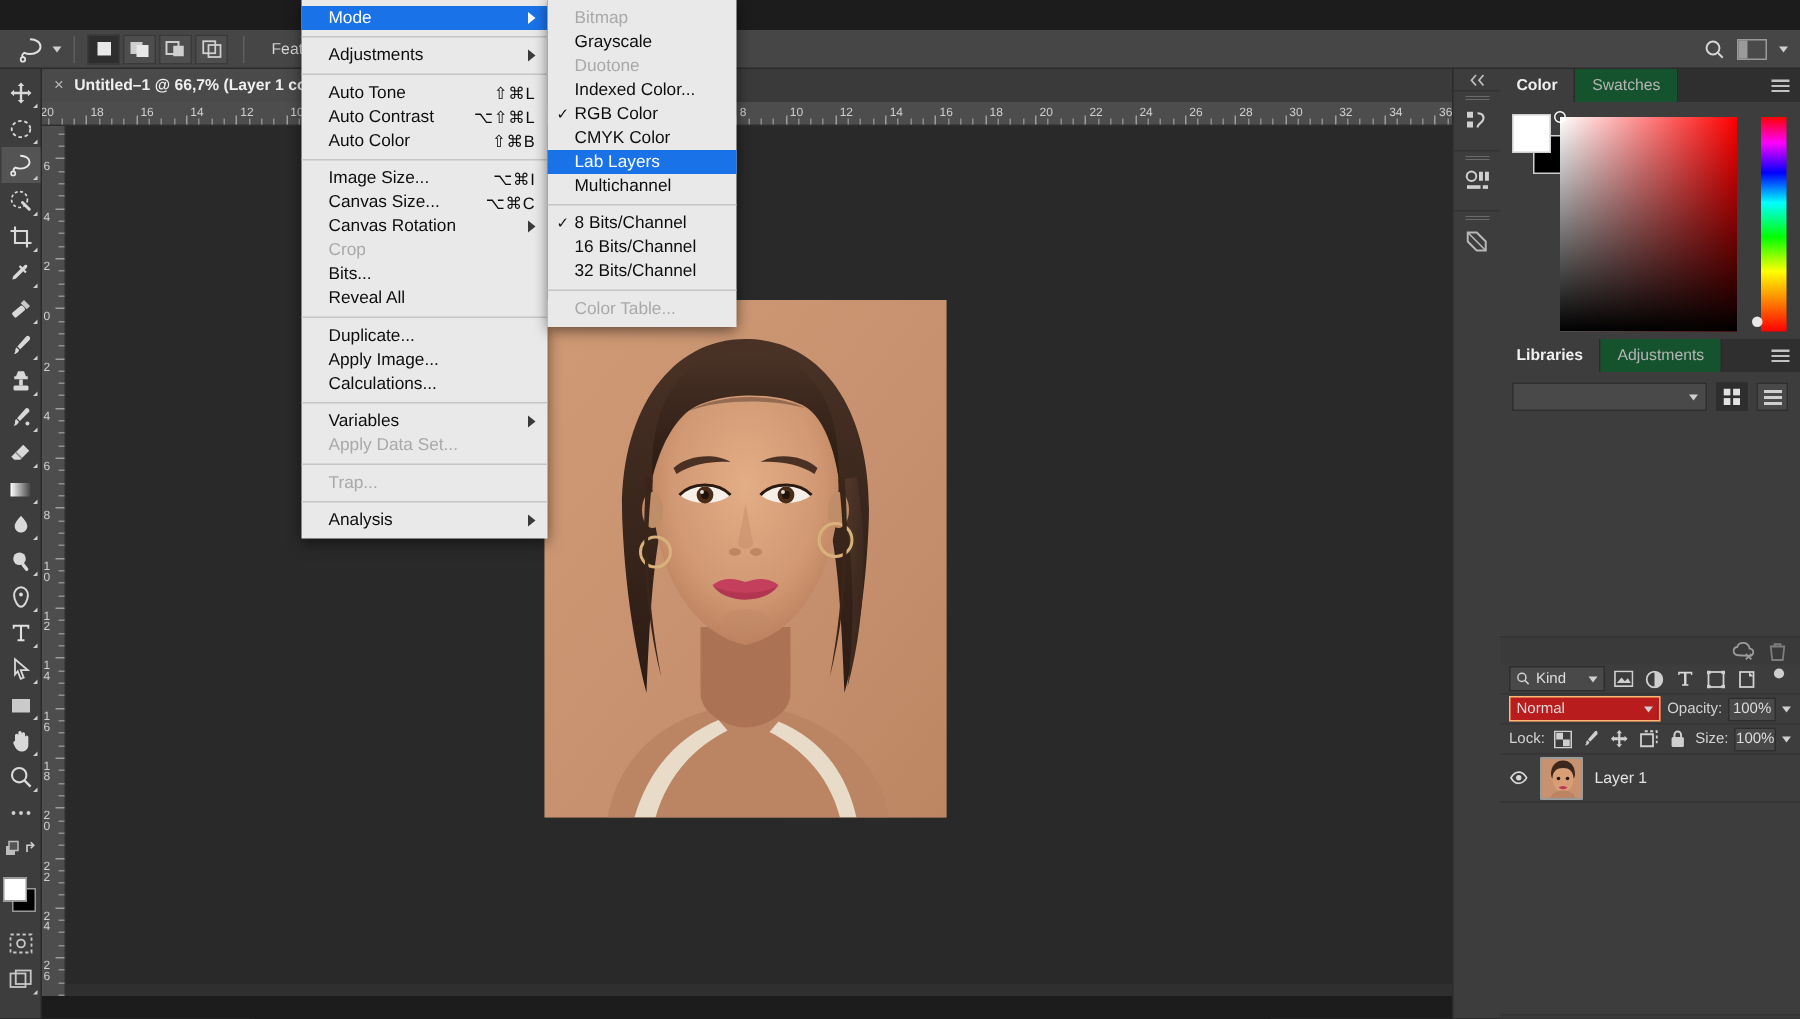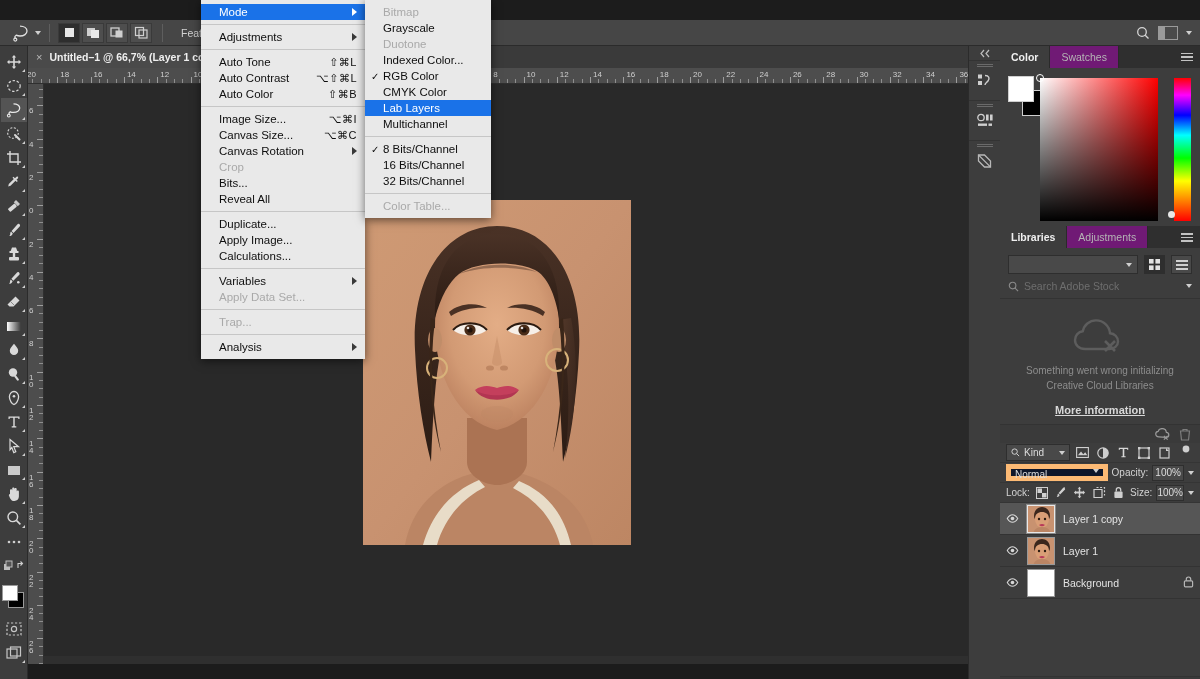--- a/index.html
+++ b/index.html
@@ -144,21 +144,21 @@
     background: repeating-linear-gradient(to bottom,#6a6a6a 0,#6a6a6a 1px,transparent 1px,transparent 2px); }
 
   
   .panels { position:absolute; left:1000px; top:46px; width:200px; height:633px; background:#3d3d3d; }
   .panel { background:#3d3d3d; }
   .panel-tabs {
     display:flex; height:22px; background:#2f2f2f; align-items:stretch; position:relative;
   }
   .ptab {
     padding: 0 11px; display:flex; align-items:center; font-size:10.5px; color:#b5b5b5;
-    background:#701a75; border-right:1px solid #2a2a2a;
+    background:#14532d; border-right:1px solid #2a2a2a;
   }
   .ptab.active { background:#3d3d3d; color:#f0f0f0; font-weight:bold; }
   .panel-menu { margin-left:auto; display:flex; align-items:center; padding-right:7px; }
   .hamb { width:12px; height:9px;
     background: repeating-linear-gradient(to bottom,#c2c2c2 0,#c2c2c2 1.5px,transparent 1.5px,transparent 3.5px); display:block;}
 
   
   .color-body { height:158px; position:relative; padding:8px; display:flex; }
   .color-sw { position:relative; width:42px; height:42px; }
   .cs-back { position:absolute; left:14px; top:14px; width:26px; height:26px; background:#000; border:1px solid #cfcfcf; }
@@ -198,22 +198,22 @@
   
   .layers-body { background:#3d3d3d; }
   .lay-row { display:flex; align-items:center; height:20px; padding:0 6px; gap:4px; border-bottom:1px solid #353535;}
   .kind-select {
     width:72px; height:17px; background:#494949; border:1px solid #2e2e2e;
     display:flex; align-items:center; gap:4px; padding:0 4px; font-size:10px; color:#ddd;
   }
   .kind-select .chev2 { margin-left:auto; }
   .ic-btn { width:19px; height:17px; display:flex; align-items:center; justify-content:center;}
   .blend-select {
-    width:108px; height:17px; background:#0f172a; border:5px solid #fdba74;
-    display:flex; align-items:flex-start; padding:0 4px; font-size:10px; color:#ddd;
+    width:108px; height:17px; background:#b91c1c; border:1px solid #fdba74;
+    display:flex; align-items:center; padding:0 4px; font-size:10px; color:#ddd;
   }
   .op-label { font-size:10px; color:#d2d2d2; }
   .op-val { width:34px; height:16px; background:#494949; border:1px solid #2e2e2e; font-size:10px; color:#ddd;
      display:flex; align-items:center; justify-content:center;}
   .lock-label { font-size:10px; color:#d2d2d2; }
   .layer-item {
     display:flex; align-items:center; height:32px; padding:0 6px; gap:8px;
     border-bottom:1px solid #333;
   }
   .layer-item.selected { background:#565656; }
@@ -973,37 +973,20 @@
             </svg>
           </div>
           <div class="sq-btn">
             <svg width="12" height="10" viewBox="0 0 12 10">
               <rect x="0" y="0" width="12" height="2" fill="#cfcfcf"></rect>
                 <rect x="0" y="4" width="12" height="2" fill="#cfcfcf"></rect>
                 <rect x="0" y="8" width="12" height="2" fill="#cfcfcf"></rect>
             </svg>
           </div>
         </div>
-        <div class="lib-search">
-          <svg width="11" height="11" viewBox="0 0 12 12">
-            <circle cx="5" cy="5" r="3.6" fill="none" stroke="#8a8a8a" stroke-width="1.2"></circle>
-            <line x1="7.7" y1="7.7" x2="11" y2="11" stroke="#8a8a8a" stroke-width="1.2"></line>
-          </svg>
-          <span class="lib-search-txt">Search Adobe Stock</span>
-          <i class="chev"></i>
-        </div>
-        <div class="lib-empty">
-          <svg width="62" height="46" viewBox="0 0 62 46">
-            <path d="M16 36c-6 0-10-4-10-9 0-4.5 3.4-8.2 7.8-8.8C15 12 20.4 7.4 27 7.4c7.4 0 13.4 5.6 14 12.8 4.5.3 8 3.8 8 8.2 0 4.6-3.9 7.6-8.6 7.6z" fill="none" stroke="#5d5d5d" stroke-width="2.4"></path>
-            <path d="M36 28l10 10M46 28l-10 10" stroke="#5d5d5d" stroke-width="2.6"></path>
-          </svg>
-          <div class="lib-msg">Something went wrong initializing</div>
-          <div class="lib-msg">Creative Cloud Libraries</div>
-          <a class="lib-link">More information</a>
-        </div>
         <div class="lib-footer">
           <svg width="15" height="13" viewBox="0 0 16 14">
             <path d="M4 9.5c-2 0-3.3-1.3-3.3-3 0-1.5 1.1-2.7 2.6-2.9C3.7 1.9 5.5.6 7.6.6c2.4 0 4.4 1.8 4.6 4.2 1.5.1 2.6 1.2 2.6 2.7 0 1.5-1.3 2.5-2.8 2.5z" fill="none" stroke="#9a9a9a" stroke-width="1.3"></path>
             <path d="M9.5 8.5l4 4M13.5 8.5l-4 4" stroke="#9a9a9a" stroke-width="1.3"></path>
           </svg>
           <svg width="12" height="13" viewBox="0 0 12 13">
             <path d="M1.5 3h9l-1 9h-7z" fill="none" stroke="#7d7d7d" stroke-width="1.2"></path>
             <path d="M4 3V1.5h4V3" fill="none" stroke="#7d7d7d" stroke-width="1.2"></path>
           </svg>
         </div>
@@ -1101,40 +1084,20 @@
             <svg width="11" height="13" viewBox="0 0 11 13">
               <rect x="1.4" y="5.4" width="8.2" height="6.6" rx="1" fill="#cfcfcf"></rect>
               <path d="M3.3 5.4V3.8a2.2 2.2 0 0 1 4.4 0v1.6" fill="none" stroke="#cfcfcf" stroke-width="1.3"></path>
             </svg>
           </div>
           <span class="op-label" style="margin-left:auto">Size:</span>
           <div class="op-val">100%</div>
           <i class="chev"></i>
         </div>
 
-        <div class="layer-item selected">
-          <div class="eye">
-            <svg width="13" height="9" viewBox="0 0 14 10">
-              <path d="M7 0.8C3.6 0.8 1.2 5 1.2 5S3.6 9.2 7 9.2 12.8 5 12.8 5 10.4 0.8 7 0.8z" fill="none" stroke="#d8d8d8" stroke-width="1.2"></path>
-              <circle cx="7" cy="5" r="2" fill="#d8d8d8"></circle>
-            </svg>
-          </div>
-          <div class="thumb selected-thumb">
-            <svg viewBox="0 0 28 28" width="28" height="28">
-              <rect width="28" height="28" fill="#c89270"></rect>
-              <ellipse cx="14" cy="13" rx="7" ry="9" fill="#d99e76"></ellipse>
-              <path d="M6 10c0-6 4-9 8-9s8 3 8 9c0 2-1 3-1 3 0-5-3-7-7-7s-7 2-7 7c0 0-1-1-1-3z" fill="#3b271d"></path>
-              <circle cx="11" cy="13" r="1.2" fill="#2b1a10"></circle>
-                <circle cx="17" cy="13" r="1.2" fill="#2b1a10"></circle>
-              <path d="M11 19c2-1.4 4-1.4 6 0-2 1.6-4 1.6-6 0z" fill="#b8395a"></path>
-              <path d="M5 28c1-5 4-7 9-7s8 2 9 7z" fill="#bb8564"></path>
-            </svg>
-          </div>
-          <span class="layer-name">Layer 1 copy</span>
-        </div>
 
         <div class="layer-item">
           <div class="eye">
             <svg width="13" height="9" viewBox="0 0 14 10">
               <path d="M7 0.8C3.6 0.8 1.2 5 1.2 5S3.6 9.2 7 9.2 12.8 5 12.8 5 10.4 0.8 7 0.8z" fill="none" stroke="#d8d8d8" stroke-width="1.2"></path>
               <circle cx="7" cy="5" r="2" fill="#d8d8d8"></circle>
             </svg>
           </div>
           <div class="thumb">
             <svg viewBox="0 0 28 28" width="28" height="28">
@@ -1143,36 +1106,20 @@
               <path d="M6 10c0-6 4-9 8-9s8 3 8 9c0 2-1 3-1 3 0-5-3-7-7-7s-7 2-7 7c0 0-1-1-1-3z" fill="#3b271d"></path>
               <circle cx="11" cy="13" r="1.2" fill="#2b1a10"></circle>
                 <circle cx="17" cy="13" r="1.2" fill="#2b1a10"></circle>
               <path d="M11 19c2-1.4 4-1.4 6 0-2 1.6-4 1.6-6 0z" fill="#b8395a"></path>
               <path d="M5 28c1-5 4-7 9-7s8 2 9 7z" fill="#bb8564"></path>
             </svg>
           </div>
           <span class="layer-name">Layer 1</span>
         </div>
 
-        <div class="layer-item">
-          <div class="eye">
-            <svg width="13" height="9" viewBox="0 0 14 10">
-              <path d="M7 0.8C3.6 0.8 1.2 5 1.2 5S3.6 9.2 7 9.2 12.8 5 12.8 5 10.4 0.8 7 0.8z" fill="none" stroke="#d8d8d8" stroke-width="1.2"></path>
-              <circle cx="7" cy="5" r="2" fill="#d8d8d8"></circle>
-            </svg>
-          </div>
-          <div class="thumb" style="background:#fff"></div>
-          <span class="layer-name">Background</span>
-          <div class="layer-lock">
-            <svg width="11" height="13" viewBox="0 0 11 13">
-              <rect x="1.4" y="5.8" width="8.2" height="6" rx="1" fill="none" stroke="#b6b6b6" stroke-width="1.2"></rect>
-              <path d="M3.3 5.8V4.2a2.2 2.2 0 0 1 4.4 0v1.6" fill="none" stroke="#b6b6b6" stroke-width="1.2"></path>
-            </svg>
-          </div>
-        </div>
       </div>
 
       <div class="layers-footer">
         
         
         
         
         
         
         

